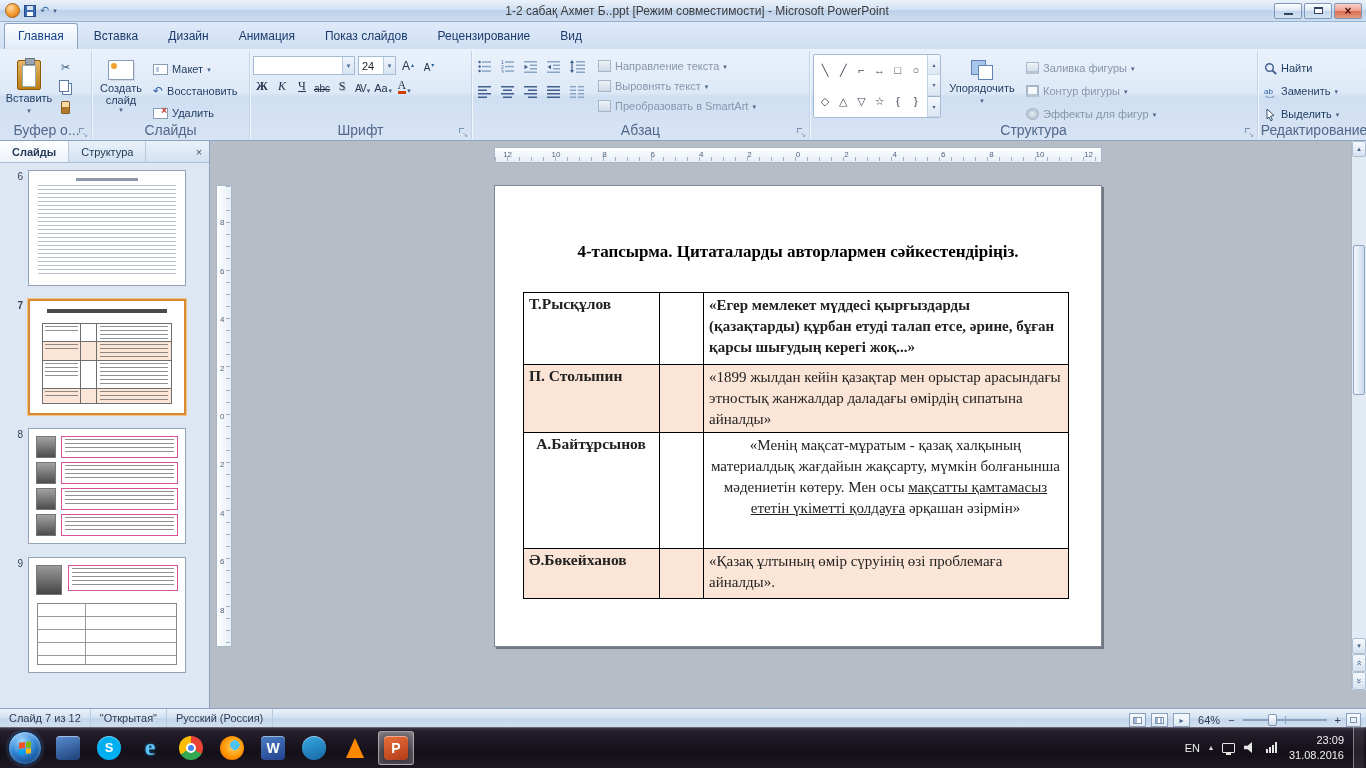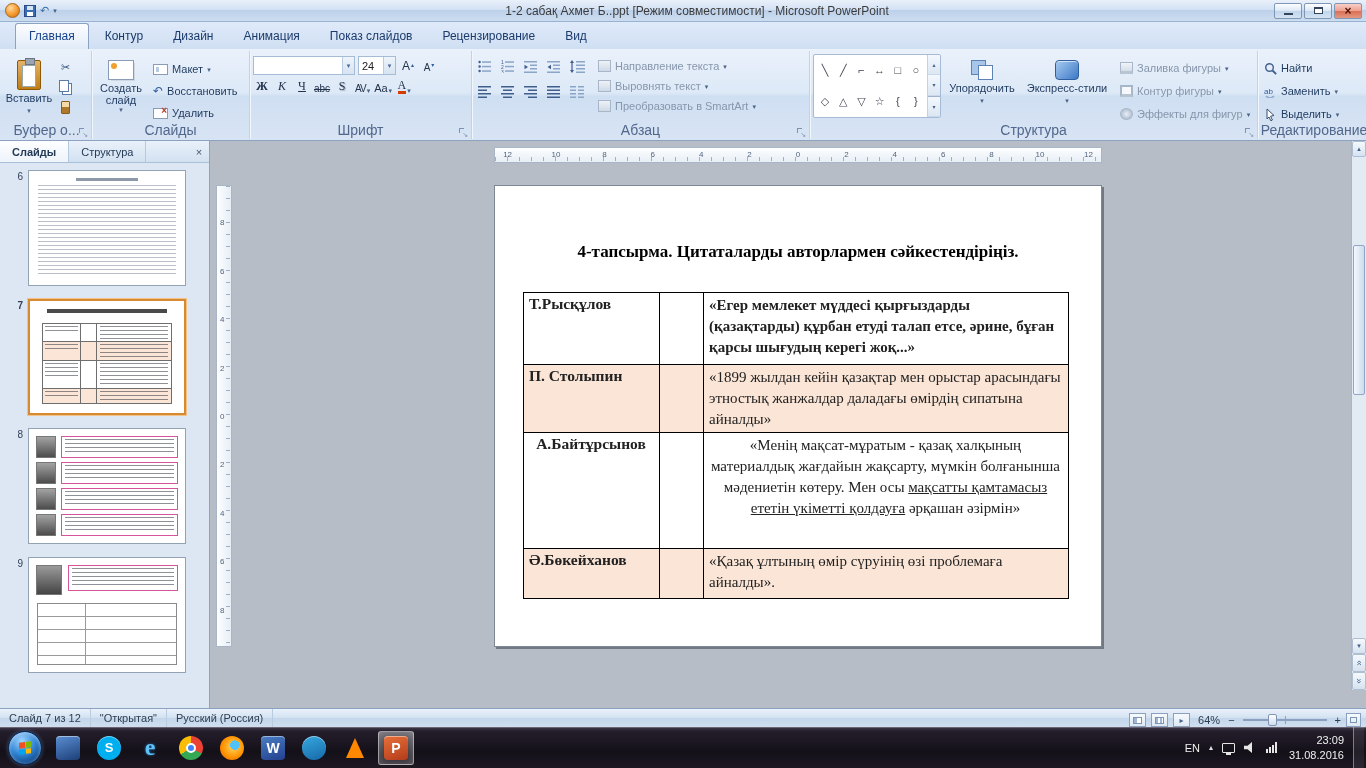--- a/index.html
+++ b/index.html
@@ -24,21 +24,21 @@
 .win-controls { display:flex; gap:2px; padding-right:4px; }
 .win-btn { width:28px; height:16px; border:1px solid #7e97b5; border-radius:2px; position:relative;
   background:linear-gradient(180deg,#fdfeff,#dae7f5 50%,#c1d5eb 51%,#d3e3f3);
   display:flex; align-items:center; justify-content:center; font-size:10px; color:#33445c; }
 .win-btn .min-glyph { position:absolute; bottom:3px; left:9px; width:9px; height:2px; background:#33445c; }
 .win-btn .max-glyph { width:9px; height:7px; border:1px solid #33445c; border-top-width:2px; background:#fff; }
 .win-btn.close { background:linear-gradient(180deg,#f8cfc7,#ee9f8e 50%,#da6f54 51%,#e49780); color:#4d130a; font-size:12px; font-weight:bold; }
 
 
 .tabrow { position:absolute; top:22px; left:0; right:0; height:27px;
-  background:linear-gradient(180deg,#dfeafa,#cfdff2); display:flex; align-items:flex-end; padding-left:15px; z-index:9; }
+  background:linear-gradient(180deg,#dfeafa,#cfdff2); display:flex; align-items:flex-end; padding-left:4px; z-index:9; }
 .tab { padding:5px 13px 6px; font-size:12px; color:#1b3a6b; border:1px solid transparent; border-bottom:none;
   border-radius:3px 3px 0 0; margin-right:2px; white-space:nowrap; }
 .tab.active { background:linear-gradient(180deg,#fcfdff,#eef4fc 55%,#e0eaf7); border-color:#8ba2c0; color:#15428b; }
 
 
 .ribbon { position:absolute; top:49px; left:0; right:0; height:92px;
   background:linear-gradient(180deg,#eaf1fb 0%,#dde9f7 48%,#cfdff2 52%,#d8e4f4 100%);
   border-bottom:1px solid #8ba2c0; display:flex; align-items:stretch; padding:2px 0 0 2px; z-index:8; }
 .grp { position:relative; height:88px; border-right:1px solid #c3d3e7; box-shadow:1px 0 0 #f2f7fd; padding:3px 3px 14px; flex:none; }
 .grp-label { position:absolute; bottom:1px; left:2px; right:2px; text-align:center; font-size:14px; color:#51678b; white-space:nowrap; overflow:hidden; }
@@ -268,21 +268,21 @@
           <span class="max-glyph"></span>
         </div>
       <div class="win-btn close">
           <span>×</span>
         </div>
     </div>
   </div>
 
   <div class="tabrow">
       <div class="tab active">Главная</div>
-      <div class="tab">Контур</div>
+      <div class="tab">Вставка</div>
       <div class="tab">Дизайн</div>
       <div class="tab">Анимация</div>
       <div class="tab">Показ слайдов</div>
       <div class="tab">Рецензирование</div>
       <div class="tab">Вид</div>
     </div>
 
   <div class="ribbon">
 
     <div class="grp" style="width:90px">
@@ -561,25 +561,20 @@
           </div>
           <div class="gal-scroll">
             <span>▴</span>
             <span>▾</span>
             <span style="border-top:1px solid #9eb2ca">▾</span>
           </div>
         </div>
         <div class="bigbtn" style="width:70px">
           <span class="ic-arrange"></span>
           <span>Упорядочить</span>
-          <span class="dd">▾</span>
-        </div>
-        <div class="bigbtn" style="width:88px">
-          <span class="ic-styles"></span>
-          <span>Экспресс-стили</span>
           <span class="dd">▾</span>
         </div>
         <div class="col" style="justify-content:space-between;padding:4px 0 2px">
           <div class="smallbtn disabled">
             <span class="ic-fill"></span>
             <span>Заливка фигуры</span>
             <span class="dd">▾</span>
           </div>
           <div class="smallbtn disabled">
             <span class="ic-outline"></span>

